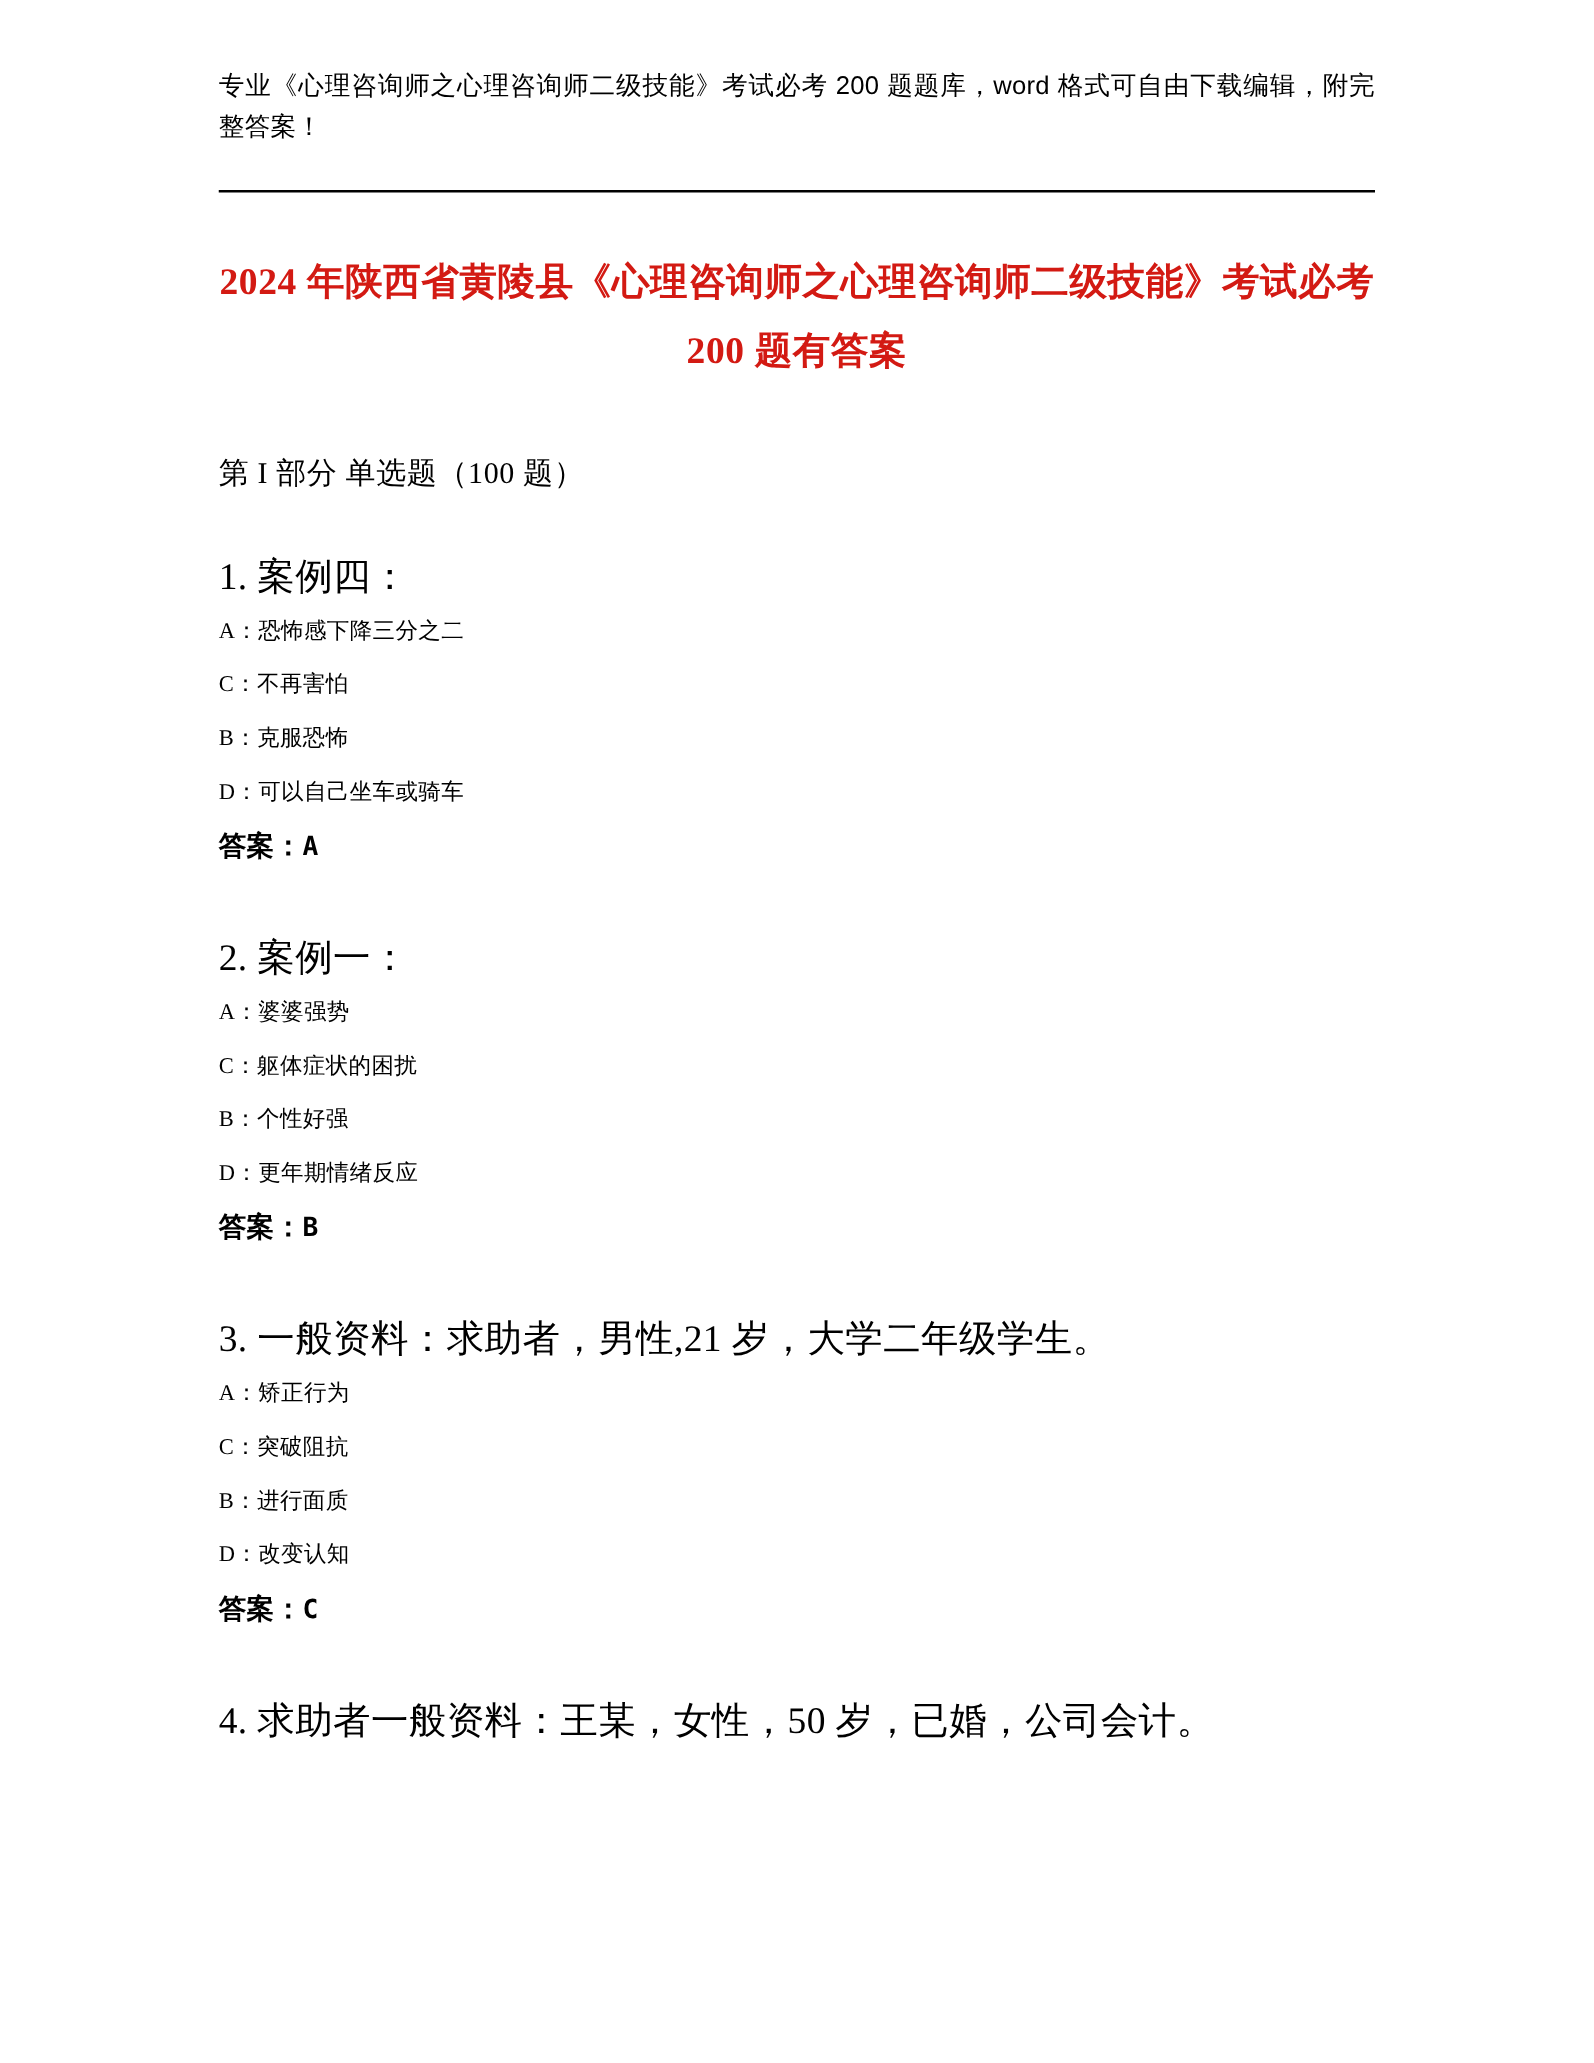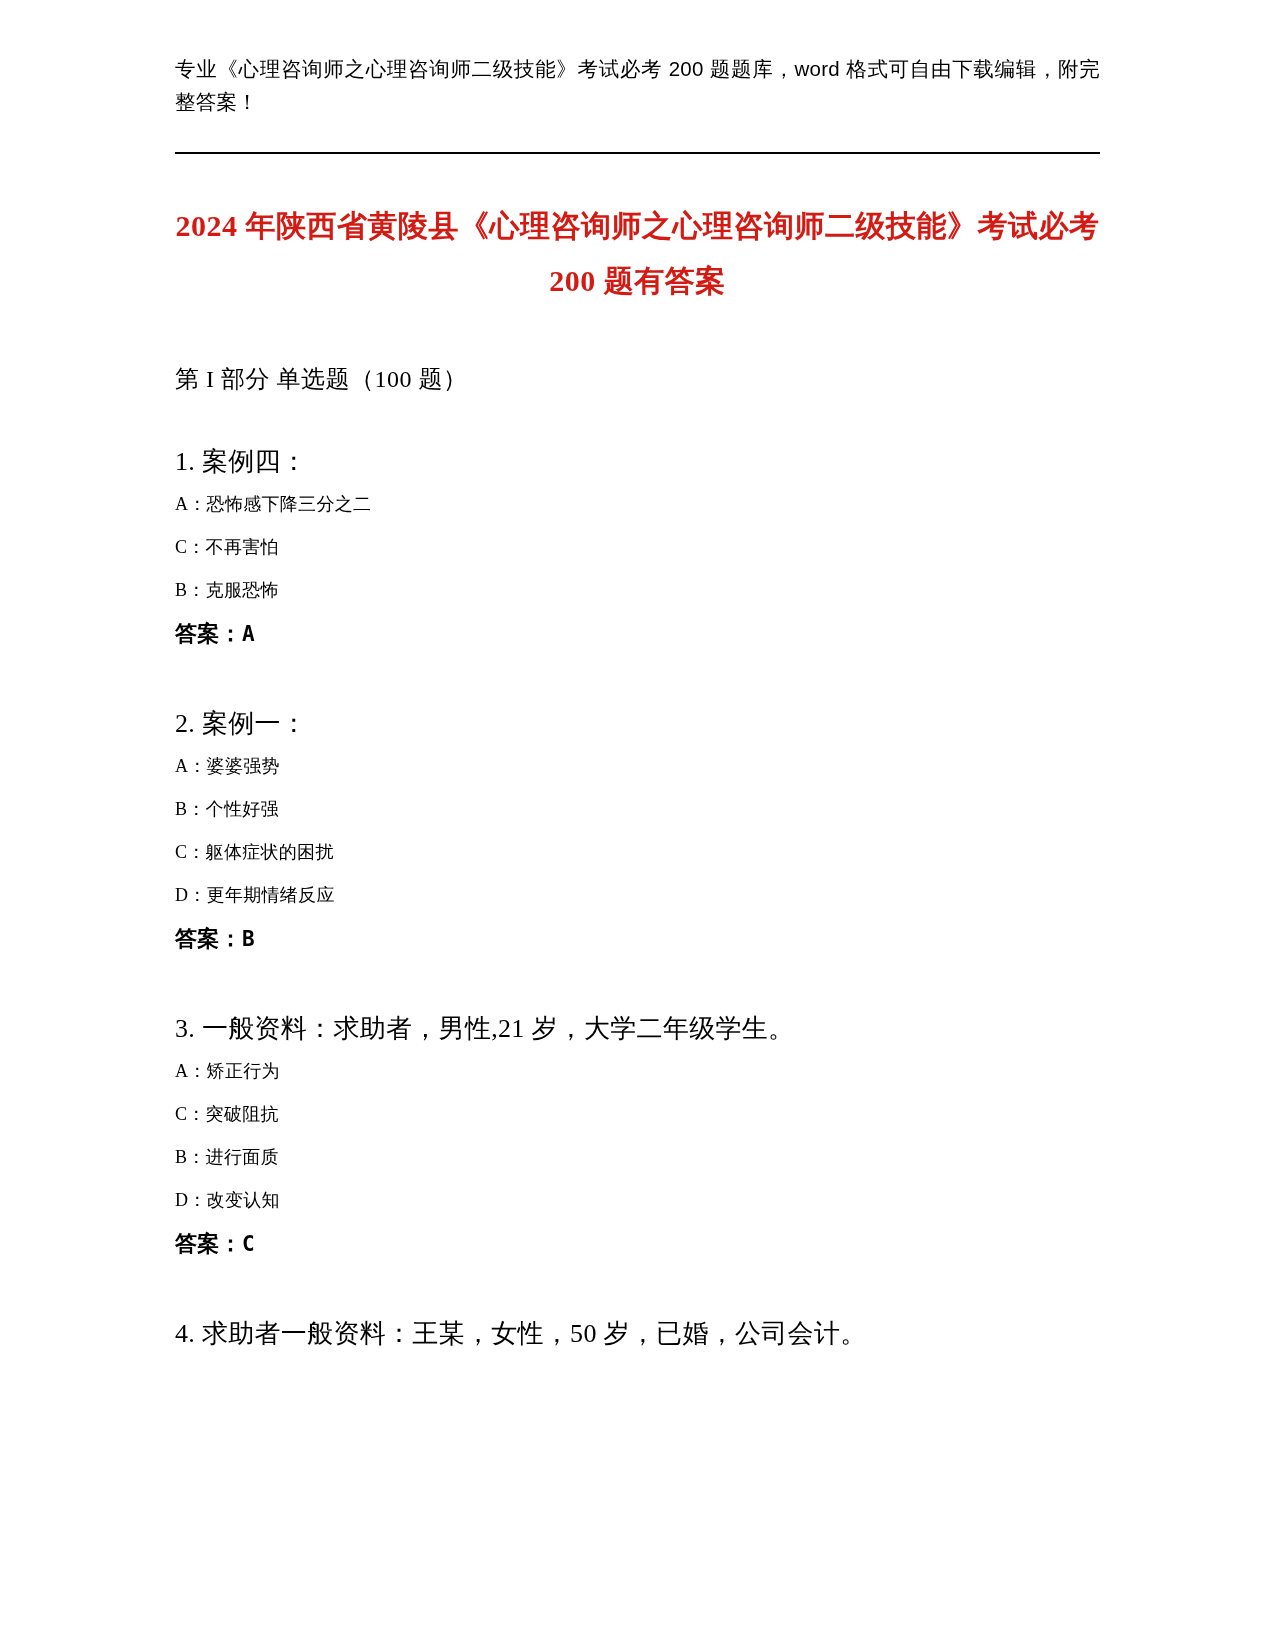--- a/index.html
+++ b/index.html
@@ -51,21 +51,21 @@
     margin: 54px 0 0 0;
     letter-spacing: 0.5px;
   }
   .questions {
     margin-top: 44px;
   }
   .question-block {
     margin-bottom: 46px;
   }
   .q-stem {
-    font-size: 26px;
+    font-size: 30px;
     line-height: 43px;
     letter-spacing: 0.3px;
   }
   .q-option {
     font-size: 18px;
     line-height: 43px;
     letter-spacing: 0.3px;
   }
   .q-answer {
     font-size: 22px;
@@ -92,28 +92,29 @@
 
   <div class="section-heading">第 I 部分  单选题（100 题）</div>
 
   <div class="questions">
 
     <div class="question-block">
       <div class="q-stem">1. 案例四：</div>
       <div class="q-option">A：恐怖感下降三分之二</div>
       <div class="q-option">C：不再害怕</div>
       <div class="q-option">B：克服恐怖</div>
+      <div class="q-option">D：可以自己坐车或骑车</div>
       <div class="q-answer"><span>答案：</span><span class="ans-letter">A</span></div>
     </div>
 
     <div class="question-block">
       <div class="q-stem">2. 案例一：</div>
       <div class="q-option">A：婆婆强势</div>
+      <div class="q-option">C：躯体症状的困扰</div>
       <div class="q-option">B：个性好强</div>
-      <div class="q-option">C：躯体症状的困扰</div>
       <div class="q-option">D：更年期情绪反应</div>
       <div class="q-answer"><span>答案：</span><span class="ans-letter">B</span></div>
     </div>
 
     <div class="question-block">
       <div class="q-stem">3. 一般资料：求助者，男性,21 岁，大学二年级学生。</div>
       <div class="q-option">A：矫正行为</div>
       <div class="q-option">C：突破阻抗</div>
       <div class="q-option">B：进行面质</div>
       <div class="q-option">D：改变认知</div>

